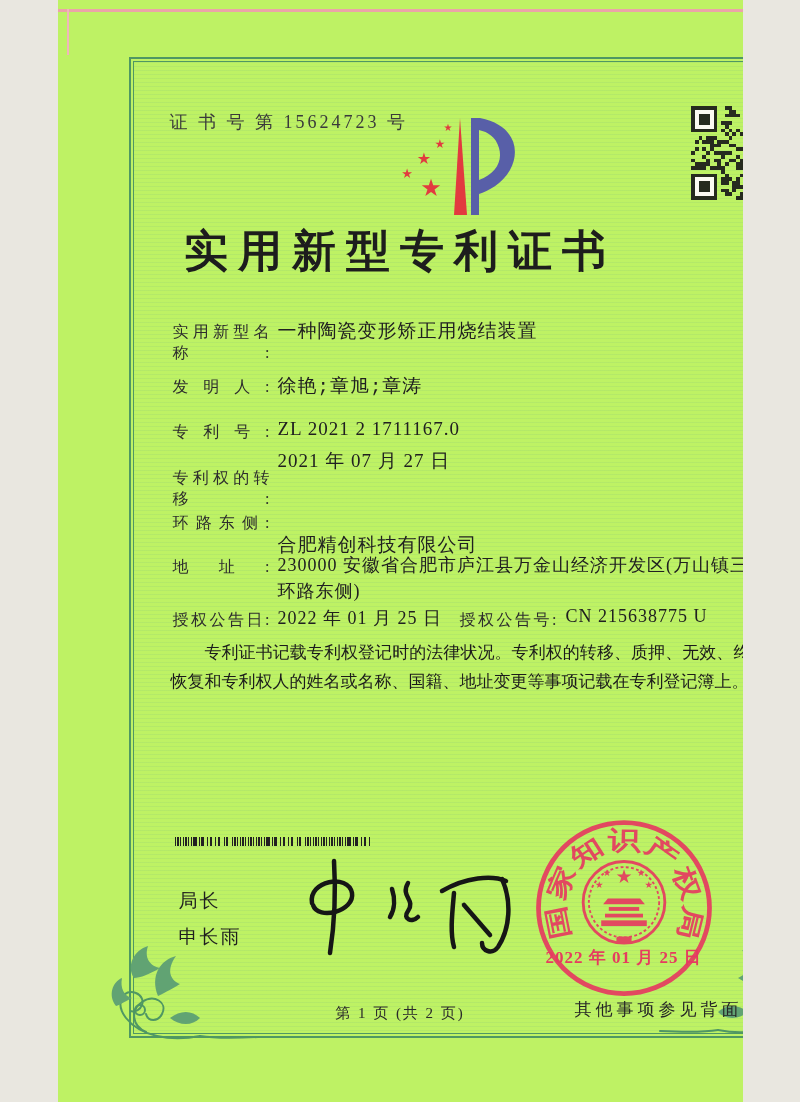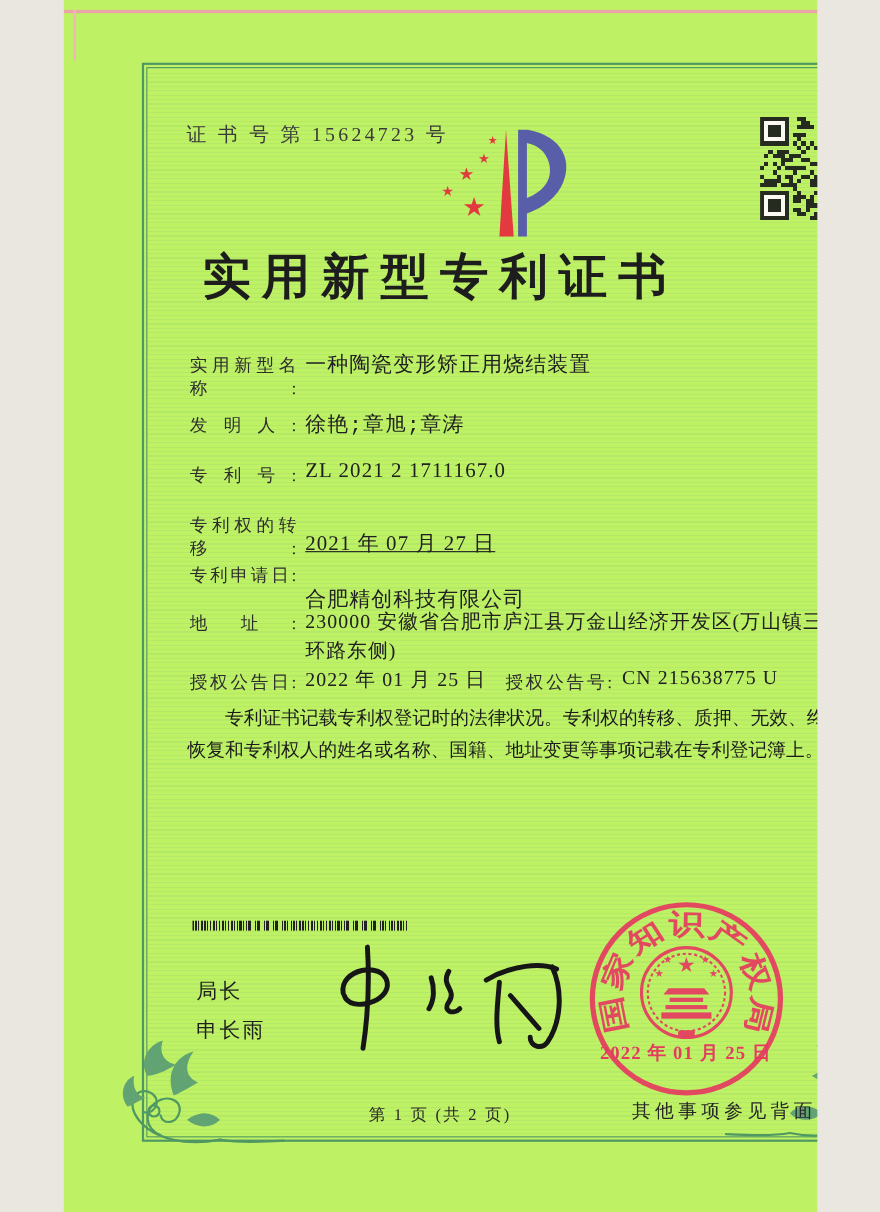--- a/index.html
+++ b/index.html
@@ -320,23 +320,23 @@
   <div class="f-label" style="top:322px;">实用新型名称:</div>
   <div class="f-value" style="top:318px;">一种陶瓷变形矫正用烧结装置</div>
 
   <div class="f-label" style="top:377px;">发明人:</div>
   <div class="f-value" style="top:373px;font-family:Liberation Mono, monospace;">徐艳;章旭;章涛</div>
 
   <div class="f-label" style="top:422px;">专利号:</div>
   <div class="f-value" style="top:418px;">ZL 2021 2 1711167.0</div>
 
   <div class="f-label" style="top:468px;">专利权的转移:</div>
-  <div class="f-value" style="top:481px;text-decoration:underline;">2021 年 07 月 27 日</div>
-
-  <div class="f-label" style="top:513px;">专利申请日:</div>
+  <div class="f-value" style="top:448px;">2021 年 07 月 27 日</div>
+
+  <div class="f-label" style="top:513px;">环路东侧:</div>
   <div class="f-value" style="top:532px;">合肥精创科技有限公司</div>
 
   <div class="f-label" style="top:557px;">地址:</div>
   <div class="f-value" style="top:553px;font-size:18px;">230000 安徽省合肥市庐江县万金山经济开发区(万山镇三</div>
   <div class="f-value" style="top:579px;font-size:18px;">环路东侧)</div>
 
   <div class="f-label" style="top:610px;">授权公告日:</div>
   <div class="f-value" style="top:606px;font-size:18px;">2022 年 01 月 25 日</div>
   <div class="f-label" style="top:610px;left:402px;">授权公告号:</div>
   <div class="f-value" style="top:606px;left:508px;font-size:18px;">CN 215638775 U</div>

